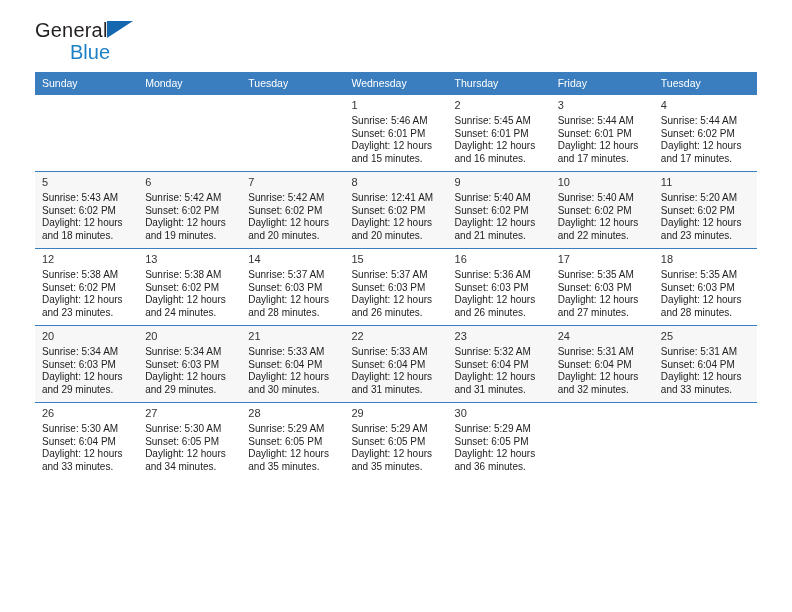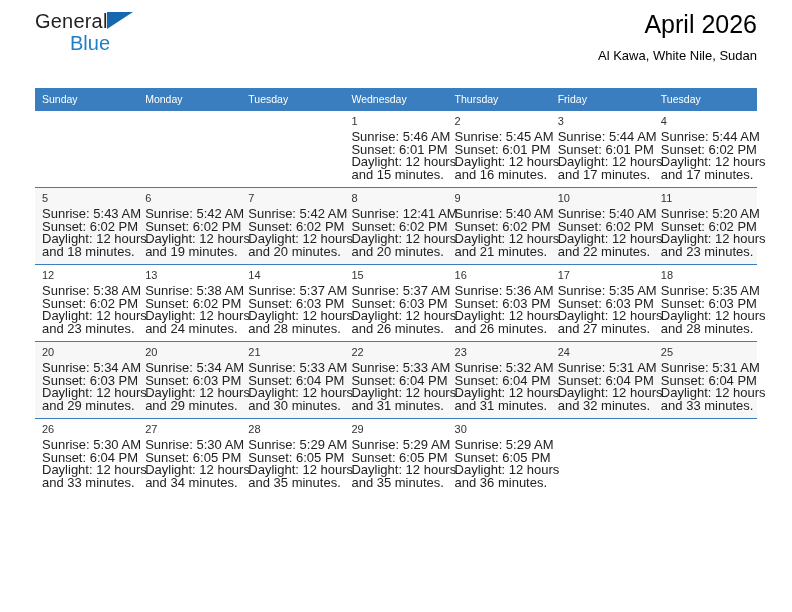--- a/index.html
+++ b/index.html
@@ -20,21 +20,21 @@
     height: 612px;
     box-sizing: border-box;
     padding: 0 35px;
   }
 
   
   .header {
     display: flex;
     align-items: flex-start;
     justify-content: space-between;
-    padding-top: 11px;
+    padding-top: 20px;
     height: 72px;
     box-sizing: border-box;
   }
   .brand {
     position: relative;
     width: 110px;
     height: 48px;
     line-height: 1;
   }
   .brand-general {
@@ -74,21 +74,21 @@
     font-size: 13px;
     color: #000000;
     margin-top: 9px;
   }
 
   
   .calendar {
     width: 722px;
     border-collapse: collapse;
     table-layout: fixed;
-    margin-top: 16px;
+    margin-top: 0;
   }
   .calendar th {
     background: #3a7ebf;
     color: #ffffff;
     font-size: 10.5px;
     font-weight: normal;
     text-align: left;
     padding: 5px 0 5px 7px;
     height: 12px;
     border: none;
@@ -108,41 +108,37 @@
     height: 100%;
     box-sizing: border-box;
   }
   .daynum {
     font-size: 11px;
     color: #333333;
     line-height: 13px;
     margin-bottom: 3px;
   }
   .detail {
-    font-size: 13px;
+    font-size: 10px;
     color: #222222;
     line-height: 12.6px;
   }
   .detail div { white-space: nowrap; }
   .empty .daynum, .empty .detail { visibility: hidden; }
 </style>
 </head>
 <body>
 
 <div class="page">
 
   <div class="header">
     <div class="brand">
       <span class="brand-general">General</span>
       <span class="brand-flag"></span>
       <span class="brand-blue">Blue</span>
-    </div>
-    <div class="title-block">
-      <div class="cal-title">April 2026</div>
-      <div class="cal-subtitle">Al Kawa, White Nile, Sudan</div>
     </div>
   </div>
 
   <table class="calendar">
     <thead>
       <tr id="weekday-row">
           <th>Sunday</th>
           <th>Monday</th>
           <th>Tuesday</th>
           <th>Wednesday</th>

